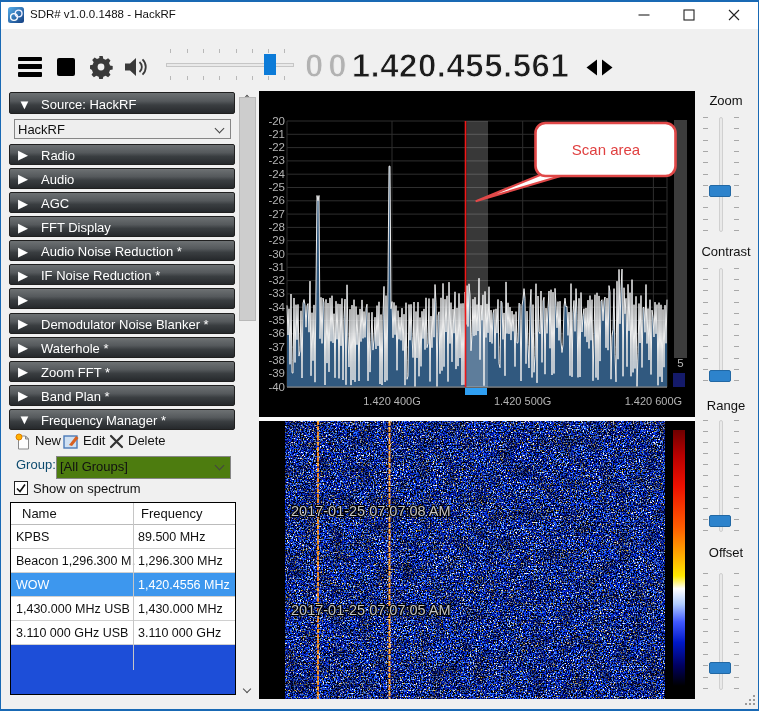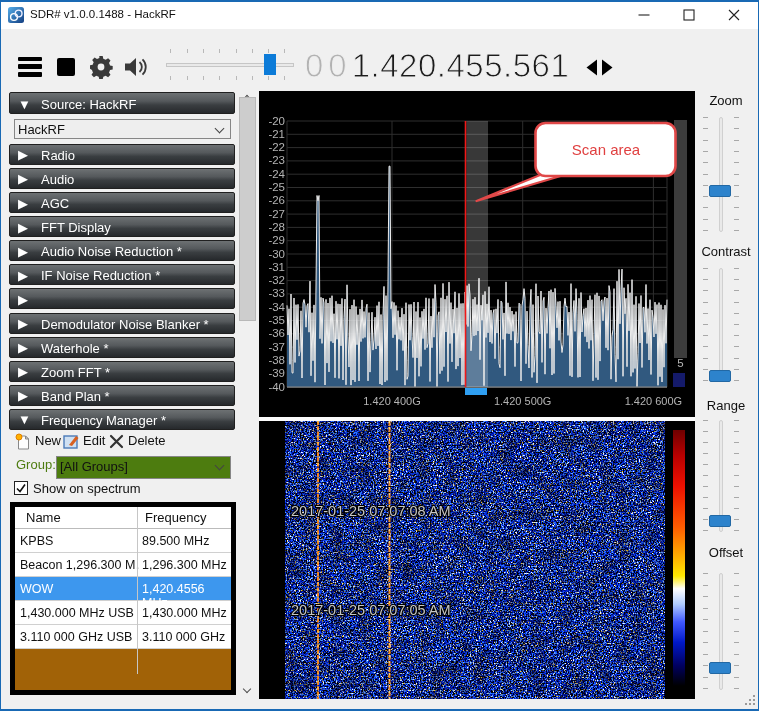--- a/index.html
+++ b/index.html
@@ -2,39 +2,39 @@
 <html><head><meta charset="utf-8"><style>
 *{margin:0;padding:0;box-sizing:border-box}
 html,body{width:759px;height:711px;overflow:hidden}
 body{position:relative;background:#f0f0f0;font-family:"Liberation Sans",sans-serif}
 .abs{position:absolute}
 #titlebar{left:0;top:0;width:759px;height:29px;background:#fff}
 #ttxt{left:30px;top:8px;font-size:11.5px;color:#111}
 .wbtn{top:9px;width:12px;height:12px}
 #toolbar{left:0;top:29px;width:759px;height:59px;background:#f0f0f0}
 .hb{left:18px;width:24px;height:4.6px;background:#000;border-radius:1px}
-#freq{left:305px;top:47px;font-size:33px;letter-spacing:0.5px;color:#1c1c1c;font-weight:400;-webkit-text-stroke:0.9px #f0f0f0}
+#freq{left:305px;top:47px;font-size:33px;letter-spacing:0.5px;color:#1c1c1c;font-weight:700;-webkit-text-stroke:0.9px #f0f0f0}
 #freq .gz{color:#b2b2b2;letter-spacing:5px}
 .hbar{position:absolute;left:9px;width:226px;height:21px;border-radius:2px;
  background:linear-gradient(#6d7173,#55595c 40%,#3a3e41 60%,#26292c);border:1px solid #202020}
 .hbar .tri{position:absolute;left:8px;top:2.5px;color:#fff;font-size:13px}
 .hbar .btxt{position:absolute;left:31px;top:3px;color:#fff;font-size:13px}
 .combo{position:absolute;background:#eee;border:1px solid #868686;font-size:13px;color:#111}
 .cotxt{position:absolute;left:3px;top:2px}
 .chev{position:absolute;right:7px;top:5px;width:7px;height:7px;border-right:1.6px solid #444;border-bottom:1.6px solid #444;transform:rotate(45deg)}
 .slab{position:absolute;left:695px;width:62px;text-align:center;font-size:13px;color:#111}
 .tick{position:absolute;width:5px;height:1px;background:#a8a8a8}
 .groove{position:absolute;left:719px;width:4px;background:#e9e9e9;border:1px solid #d0d0d0;border-radius:2px}
 .vhandle{position:absolute;left:709px;width:22px;height:12px;background:#2d83cc;border:1px solid #2268a4;border-radius:2px}
 .trow{position:relative;height:24.1px;background:#fff;border-bottom:1px solid #d0d0d0;font-size:12.5px;color:#111}
 .trow .c1{position:absolute;left:5px;top:5px;width:120px;overflow:hidden;white-space:nowrap}
 .trow .c2{position:absolute;left:127px;top:5px}
 .trow.sel{background:#3d97ee;color:#fff}
 #fmtools{left:9px;top:431px;width:226px;height:22px;font-size:13px;color:#111}
-#grouplab{left:16px;top:457px;font-size:13px;color:#4d7c0f}
+#grouplab{left:16px;top:457px;font-size:13px;color:#0c4a6e}
 #cblab{left:33px;top:481px;font-size:13px;color:#111}
 </style></head><body>
 <div class="abs" id="titlebar"></div>
 <svg class="abs" style="left:8px;top:7px" width="17" height="17" viewBox="0 0 17 17">
  <defs>
       <linearGradient id="ig" x1="0" y1="0" x2="1" y2="1">
  <stop offset="0" stop-color="#56aeea"></stop>
         <stop offset="1" stop-color="#123d80"></stop>
       </linearGradient>
     </defs>
@@ -166,21 +166,21 @@
 <div class="abs" id="grouplab">Group:</div>
 <div class="abs combo" style="left:56px;top:456px;width:175px;height:23px;background:#4d7c0f">
     <span class="cotxt">[All Groups]</span>
     <span class="chev"></span>
   </div>
 <svg class="abs" style="left:14px;top:481px" width="15" height="15" viewBox="0 0 15 15">
  <rect x="0.5" y="0.5" width="13" height="13" fill="#fff" stroke="#222" stroke-width="1"></rect>
  <path d="M3 7.5 L6 10.5 L11 3.5" fill="none" stroke="#111" stroke-width="1.6"></path>
 </svg>
 <div class="abs" id="cblab">Show on spectrum</div>
-<div class="abs" style="left:10px;top:502px;width:226px;height:193px;background:#a16207;border:5px solid #000000">
+<div class="abs" style="left:10px;top:502px;width:226px;height:193px;background:#1d4ed8;border:1px solid #000000">
  <div style="position:relative;height:21.5px;background:#fff;border-bottom:1px solid #bbb;font-size:13px;color:#111">
   <div style="position:absolute;left:11px;top:3px">Name</div>
   <div style="position:absolute;left:130px;top:3px">Frequency</div>
  </div>
 <div class="trow">
       <div class="c1">KPBS</div>
       <div class="c2">89.500 MHz</div>
     </div>
 <div class="trow">
       <div class="c1">Beacon 1,296.300 M…</div>

